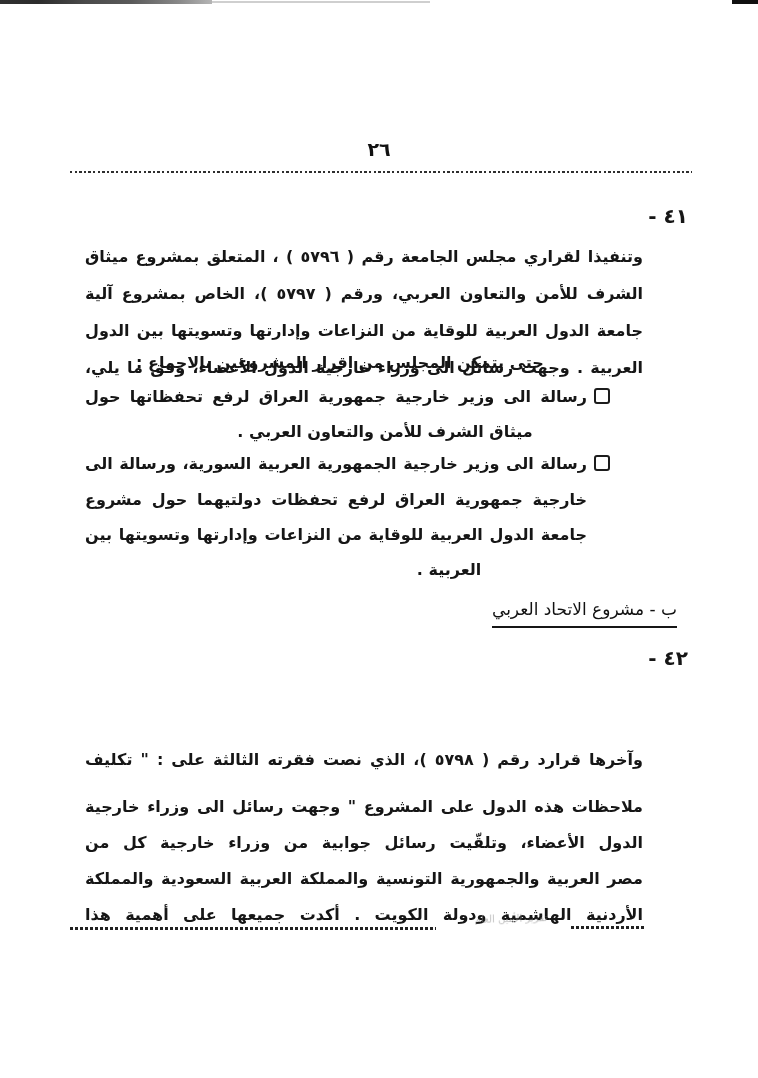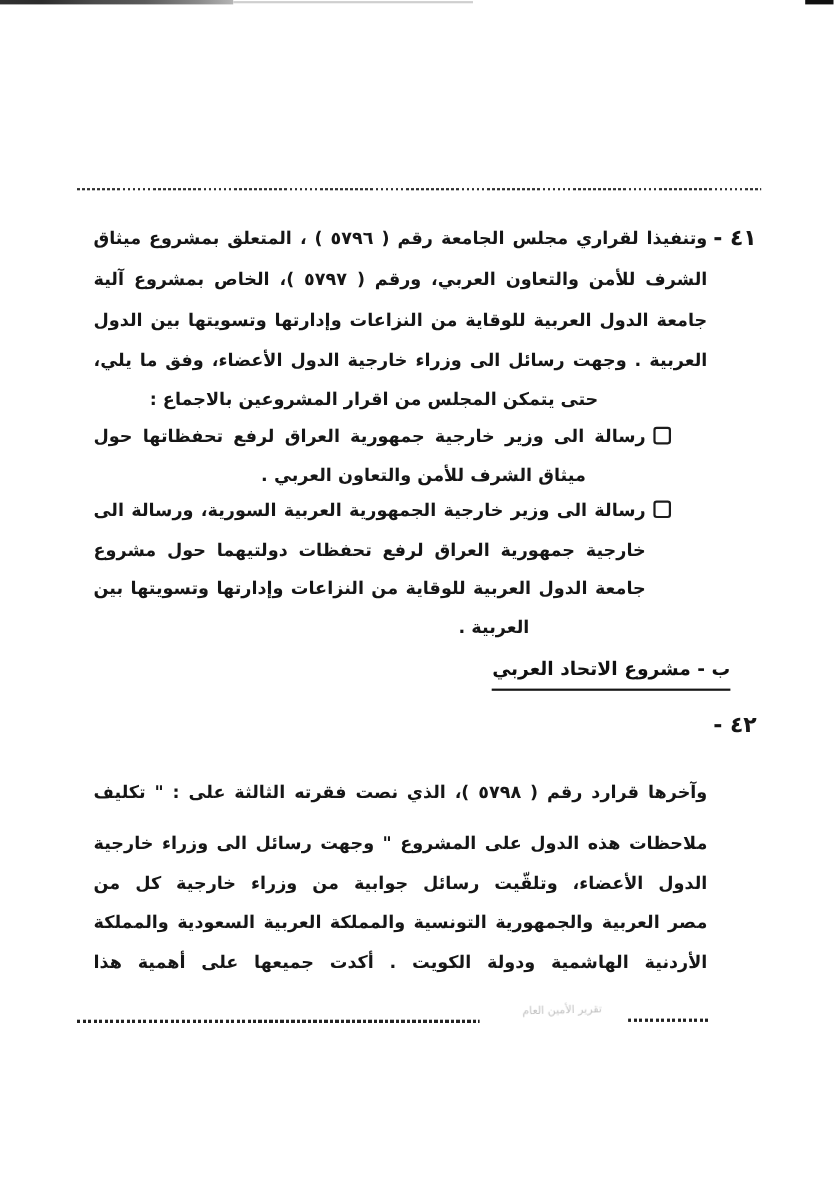--- a/index.html
+++ b/index.html
@@ -20,52 +20,53 @@
   .dotrule{position:absolute;height:2px;
     background-image:repeating-linear-gradient(90deg,#2e2e2e 0 2.4px,transparent 2.4px 4.6px);}
   .rule-top{left:70px;top:171px;width:622px;}
   .rule-bottom-a{left:70px;top:927px;width:366px;
     background-image:repeating-linear-gradient(90deg,#222 0 3px,transparent 3px 5px);height:3px;}
   .rule-bottom-b{left:571px;top:926px;width:74px;
     background-image:repeating-linear-gradient(90deg,#222 0 3px,transparent 3px 5px);height:3px;}
   
   .tline{position:absolute;font-size:16px;font-weight:bold;line-height:27px;height:27px;
     color:#161616;}
-  .col-main{left:85px;width:558px;text-align:justify;text-align-last:justify;overflow:hidden;}
+  .col-main{left:85px;width:558px;text-align:justify;text-align-last:justify;overflow:hidden;margin-top:40px;}
   .col-bullet{left:85px;width:502px;text-align:justify;text-align-last:justify;overflow:hidden;}
   .center-last41{left:85px;width:558px;text-align:center;text-align-last:center;padding-right:0;}
   .center-last41{padding-left:0;padding-right:48px;box-sizing:border-box;}
   .center-b1{left:85px;width:502px;text-align:left;text-align-last:center;
     padding-left:98px;box-sizing:border-box;}
   .center-b2{left:85px;width:502px;text-align-last:center;
     padding-left:226px;box-sizing:border-box;}
   .marker{position:absolute;right:70px;width:48px;text-align:right;
     font-size:20px;font-weight:bold;line-height:27px;height:27px;}
   
   .sq-bullet{position:absolute;left:594px;width:12px;height:12px;
     border:2px solid #1c1c1c;border-radius:3px;background:#fff;}
   
-  .heading{position:absolute;right:94px;top:597px;display:inline-block;
-    font-size:17px;font-weight:bold;color:#111;
+  .heading{position:absolute;right:81px;top:597px;display:inline-block;
+    font-size:17px;font-weight:normal;color:#111;
     border-bottom:2px solid #161616;padding-bottom:5px;line-height:24px;text-align:center;}
   
   .faint-note{position:absolute;left:448px;top:913px;width:126px;
     font-size:10px;color:#8f8f8f;opacity:.55;filter:blur(.3px);
     transform:rotate(-1.5deg);white-space:nowrap;text-align:center;
     font-weight:normal;}
 </style>
 </head>
 <body>
 
 <div class="page">
 
   <div class="scan-strip-left"></div>
   <div class="scan-strip-fade"></div>
   <div class="scan-mark-right"></div>
 
+  <div class="pageno">٢٦</div>
   <div class="dotrule rule-top"></div>
 
   <div class="marker" style="top:203px">٤١ -</div>
   <div class="tline col-main" style="top:203px">وتنفيذا لقراري مجلس الجامعة رقم ( ٥٧٩٦ ) ، المتعلق بمشروع ميثاق</div>
   <div class="tline col-main" style="top:240px">الشرف للأمن والتعاون العربي، ورقم ( ٥٧٩٧ )، الخاص بمشروع آلية</div>
   <div class="tline col-main" style="top:277px">جامعة الدول العربية للوقاية من النزاعات وإدارتها وتسويتها بين الدول</div>
   <div class="tline col-main" style="top:314px">العربية . وجهت رسائل الى وزراء خارجية الدول الأعضاء، وفق ما يلي،</div>
   <div class="tline center-last41" style="top:349px">حتى يتمكن المجلس من اقرار المشروعين بالاجماع :</div>
 
   <div class="sq-bullet" style="top:388px"></div>

